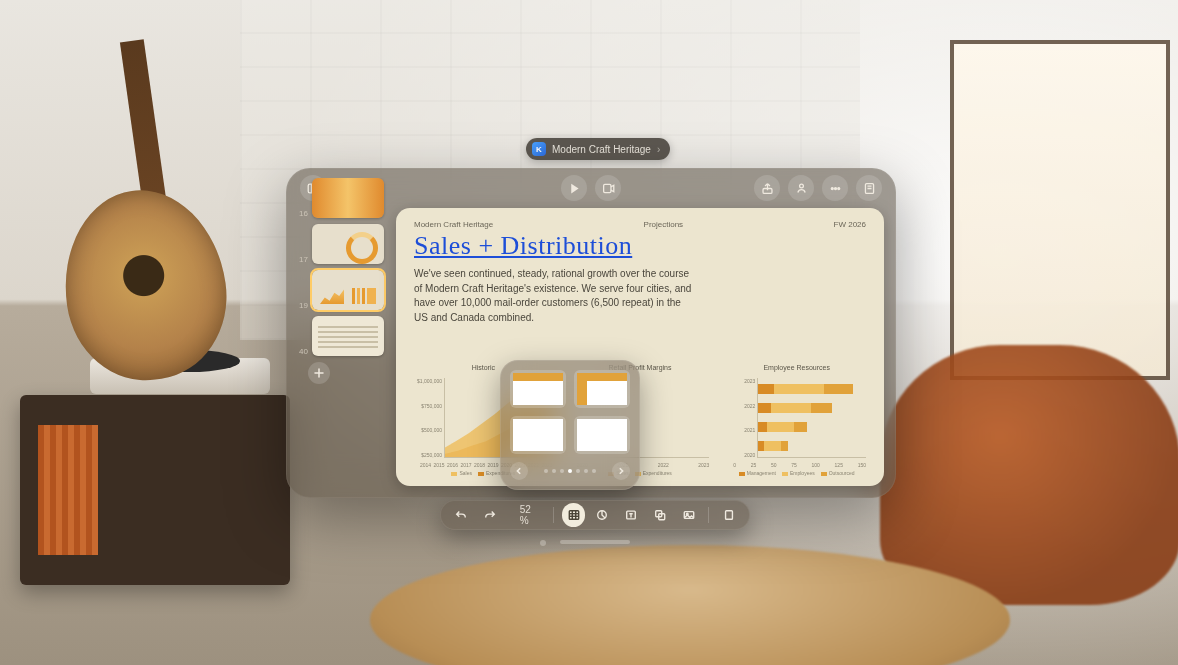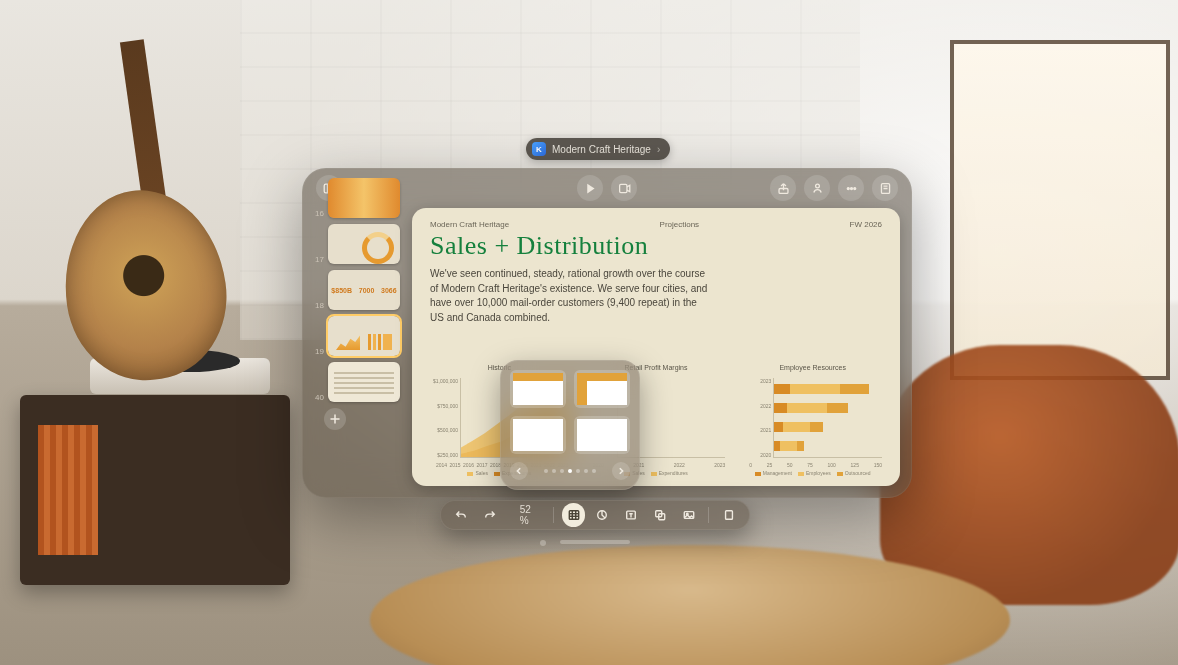--- a/index.html
+++ b/index.html
@@ -88,21 +88,20 @@
   .title-pill .chev { opacity:0.6; }
 
   
   .app-window {
     position:absolute; left:286px; top:168px; width:610px; height:330px;
     border-radius:24px;
     background:rgba(86,76,64,0.55);
     backdrop-filter: blur(18px);
     box-shadow:0 20px 60px rgba(0,0,0,0.35), inset 0 0 0 1px rgba(255,255,255,0.06);
     overflow:hidden;
-    margin-left:16px;
   }
 
   
   .top-toolbar {
     position:absolute; left:0; top:0; right:0; height:40px;
     display:flex; align-items:center; padding:0 14px;
   }
   .tb-left, .tb-center, .tb-right { display:flex; align-items:center; gap:8px; }
   .tb-center { position:absolute; left:50%; transform:translateX(-50%); }
   .tb-right  { margin-left:auto; }
@@ -163,21 +162,21 @@
   
   .canvas {
     position:absolute; left:110px; top:40px; right:12px; bottom:12px;
     border-radius:14px; background:#ece5cf;
     box-shadow:0 4px 16px rgba(0,0,0,0.25);
     padding:12px 18px 10px 18px;
     color:#3c3a34;
   }
   .canvas .meta { display:flex; justify-content:space-between; font-size:8px; color:#6b6658; }
   .canvas h1 { font-family: Georgia, "Times New Roman", serif; font-weight:400;
-    font-size:26px; margin-top:2px; letter-spacing:0.5px; color:#15803d; }
+    font-size:26px; margin-top:2px; letter-spacing:0.5px; color:#1d4ed8;text-decoration:underline; }
   .canvas p  { font-size:10px; line-height:1.45; max-width:280px; margin-top:6px; color:#4a463c; }
 
   
   .charts-row { position:absolute; left:18px; right:18px; bottom:12px; height:110px;
     display:flex; gap:18px; align-items:flex-end; }
   .mini-chart { flex:1; height:100%; position:relative; }
   .mini-chart .ct { position:absolute; top:0; left:0; right:0; text-align:center;
     font-size:7px; color:#5a5548; }
   .mini-chart .ylab { position:absolute; left:-2px; top:14px; bottom:16px; width:30px;
     display:flex; flex-direction:column; justify-content:space-between;
@@ -353,28 +352,20 @@
     <div id="slide-list">
         <div class="slide-item">
           <div class="num">16</div>
           <div class="thumb gradient"></div>
         </div>
         <div class="slide-item">
           <div class="num">17</div>
           <div class="thumb donut"></div>
         </div>
         <div class="slide-item">
-          <div class="num">18</div>
-          <div class="thumb bignums">
-            <span>$850B</span>
-            <span>7000</span>
-            <span>3066</span>
-          </div>
-        </div>
-        <div class="slide-item">
           <div class="num">19</div>
           <div class="thumb charts selected"></div>
         </div>
         <div class="slide-item">
           <div class="num">40</div>
           <div class="thumb textcols"></div>
         </div>
       </div>
     <div class="add-slide">
       <svg width="12" height="12" viewBox="0 0 12 12">
@@ -383,21 +374,21 @@
     </div>
   </div>
 
   <div class="canvas">
     <div class="meta">
       <span>Modern Craft Heritage</span>
       <span>Projections</span>
       <span>FW 2026</span>
     </div>
     <h1>Sales + Distribution</h1>
-    <p>We've seen continued, steady, rational growth over the course of Modern Craft Heritage's existence. We serve four cities, and have over 10,000 mail-order customers (9,400 repeat) in the US and Canada combined.</p>
+    <p>We've seen continued, steady, rational growth over the course of Modern Craft Heritage's existence. We serve four cities, and have over 10,000 mail-order customers (6,500 repeat) in the US and Canada combined.</p>
 
     <div class="charts-row">
 
       <div class="mini-chart">
         <div class="ct">Historic</div>
         <div class="ylab" id="c0-yl">
             <span>$1,000,000</span>
             <span>$750,000</span>
             <span>$500,000</span>
             <span>$250,000</span>

